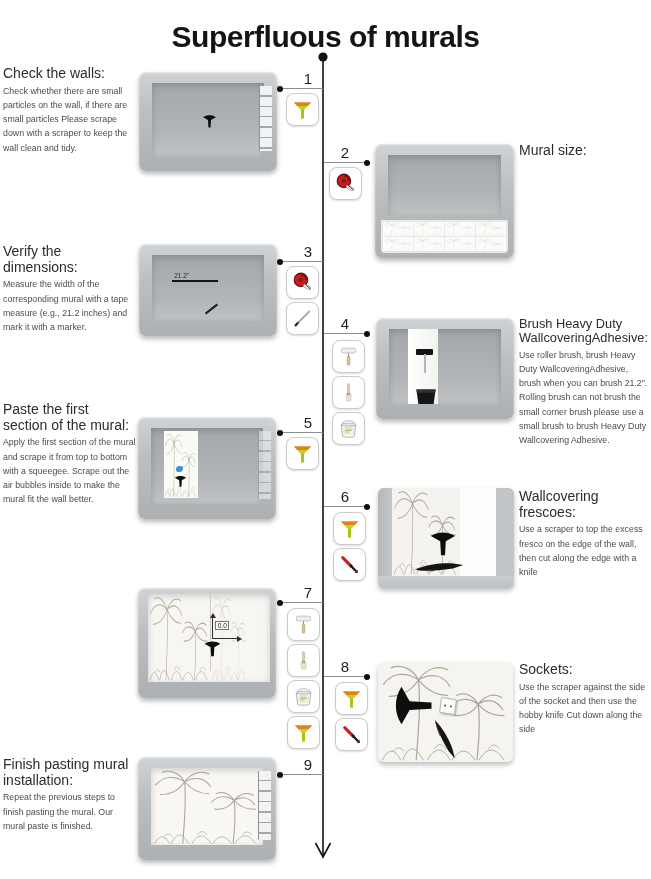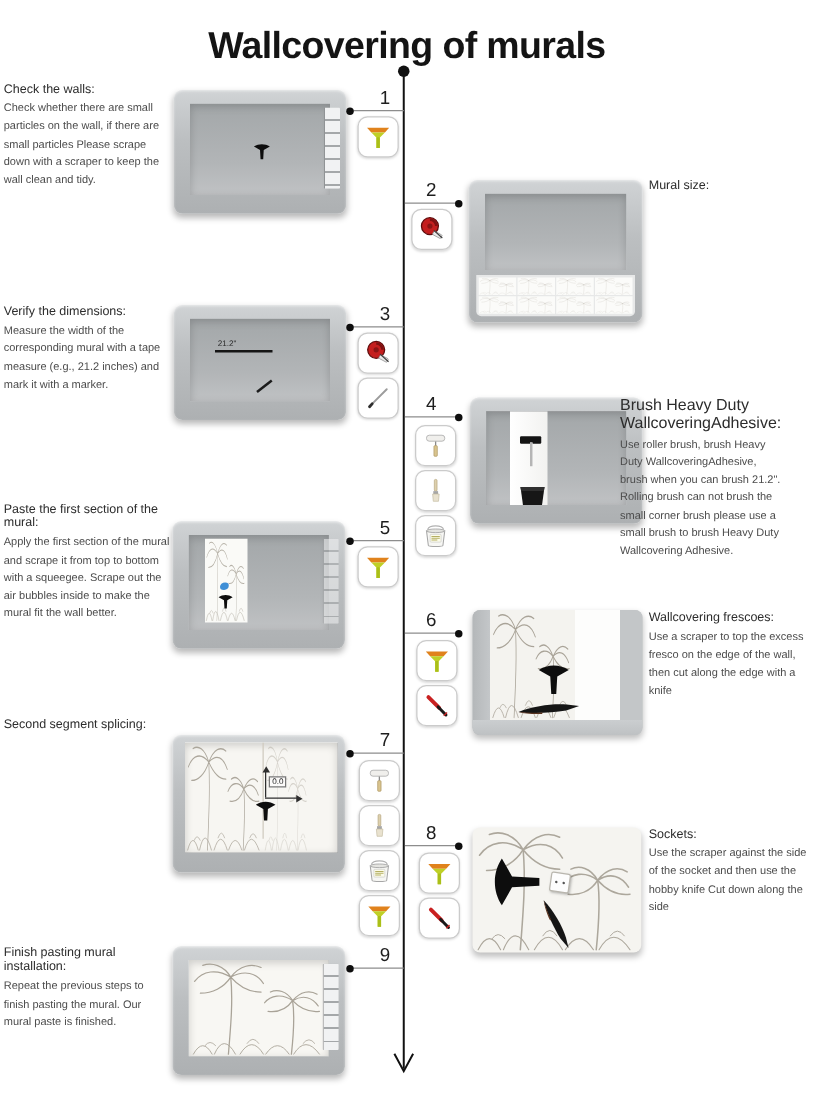--- a/index.html
+++ b/index.html
@@ -11,21 +11,21 @@
   .title { position:absolute; top:0; left:0; right:0; text-align:center;
            font-size:30px; font-weight:700; color:#141414; letter-spacing:-0.5px; }
   .subtitle { position:absolute; top:33px; left:0; right:0; text-align:center;
               font-size:11.5px; color:#2c2c2c; }
 
   
   .center-line { position:absolute; left:313px; top:49px; }
 
   
   .txt { position:absolute; color:#454545; }
-  .txt h3 { margin:0 0 2px 0; font-size:10px; font-weight:400; color:#2c2c2c; line-height:1.12; }
+  .txt h3 { margin:0 0 2px 0; font-size:14px; font-weight:400; color:#2c2c2c; line-height:1.12; }
   .txt p  { margin:0; font-size:8.8px; line-height:1.62; color:#4c4c4c; }
 
   
   .conn { position:absolute; height:19px; width:44px; }
   .conn .cline { position:absolute; left:0; right:0; bottom:0; height:1px; background:#8d8d8d; }
   .conn .num { position:absolute; bottom:2px; font-size:15px; color:#1e1e1e; width:22px; text-align:center; }
   .conn-left  .num { right:4px; }
   .conn-right .num { left:10px; }
   .conn .dot { position:absolute; bottom:-2.5px; width:6px; height:6px; border-radius:50%; background:#0e0e0e; }
   .conn-left  .dot { left:-2px; }
@@ -155,21 +155,21 @@
       <ellipse cx="12" cy="8.3" rx="7" ry="1.4" fill="#e4e4e0" stroke="#a6a6a6" stroke-width="0.7"></ellipse>
       <path d="M5.8 7.4 C7.2 3.6 16.8 3.6 18.2 7.4" fill="none" stroke="#b2b2b2" stroke-width="0.9"></path>
       <rect x="7.8" y="11" width="8.4" height="6" rx="0.6" fill="#fcfce9" stroke="#c9c9c9" stroke-width="0.5"></rect>
       <path d="M8.8 12.6 h6.4 M8.8 14 h6.4 M8.8 15.4 h4.5" stroke="#b4ae62" stroke-width="0.8"></path>
     </g>
   </defs>
 </svg>
 
 <div class="canvas">
 
-  <h1 class="title">Wallcovering of murals</h1>
+  <h1 class="title">Superfluous of murals</h1>
 
   <svg class="center-line" width="20" height="822" viewBox="0 0 20 822">
     <line x1="10" y1="8" x2="10" y2="806" stroke="#111" stroke-width="1.6"></line>
     <circle cx="10" cy="8" r="4.6" fill="#111"></circle>
     <path d="M2.5 794 L10 808 L17.5 794" fill="none" stroke="#111" stroke-width="1.6"></path>
   </svg>
 
   <div>
     <div class="txt" style="left:3px; top:66px; width:133px;">
       <h3>Check the walls:</h3>
@@ -303,21 +303,21 @@
     <div class="room" style="left:376px; top:318px; width:138px; height:101px;">
       <div class="wall">
         <div class="adh"></div>
         <div class="roller-sil"></div>
         <div class="roller-stem"></div>
         <svg class="sil" style="left:22%; bottom:-4px; width:24px; height:21px;" viewBox="0 0 30 26">
             <use href="#sil-bucket"></use>
           </svg>
       </div>
     </div>
-    <div class="txt" style="left:496px; top:317px; width:131px;">
+    <div class="txt" style="left:519px; top:317px; width:131px;">
       <h3 style="font-size:12.8px;">Brush Heavy Duty WallcoveringAdhesive:</h3>
       <p>Use roller brush, brush Heavy Duty WallcoveringAdhesive, brush when you can brush 21.2". Rolling brush can not brush the small corner brush please use a small brush to brush Heavy Duty Wallcovering Adhesive.</p>
     </div>
   </div>
 
   <div>
     <div class="txt" style="left:3px; top:402px; width:133px;">
       <h3>Paste the first section of the mural:</h3>
       <p>Apply the first section of the mural and scrape it from top to bottom with a squeegee. Scrape out the air bubbles inside to make the mural fit the wall better.</p>
     </div>
@@ -385,21 +385,20 @@
         </svg>
     </div>
     <div class="txt" style="left:519px; top:489px; width:130px;">
       <h3>Wallcovering frescoes:</h3>
       <p>Use a scraper to top the excess fresco on the edge of the wall, then cut along the edge with a knife</p>
     </div>
   </div>
 
   <div>
     <div class="txt" style="left:3px; top:574px; width:135px;">
-      <h3>Second segment splicing:</h3>
     </div>
     <div class="room" style="left:138px; top:588px; width:138px; height:110px;">
       <div class="wall" style="left:10px; right:6px; top:6px; bottom:16px; background:#f7f6f2;">
         <div class="layer" style="left:0; top:0; bottom:0; width:52%;">
           <svg class="art-fill" viewBox="0 0 120 90" preserveAspectRatio="none" style="opacity:.9;">
               <use href="#palm-art"></use>
             </svg>
         </div>
         <div class="layer" style="left:52%; top:0; bottom:0; width:30%;">
           <svg class="art-fill" viewBox="0 0 120 90" preserveAspectRatio="none" style="opacity:.4;">

